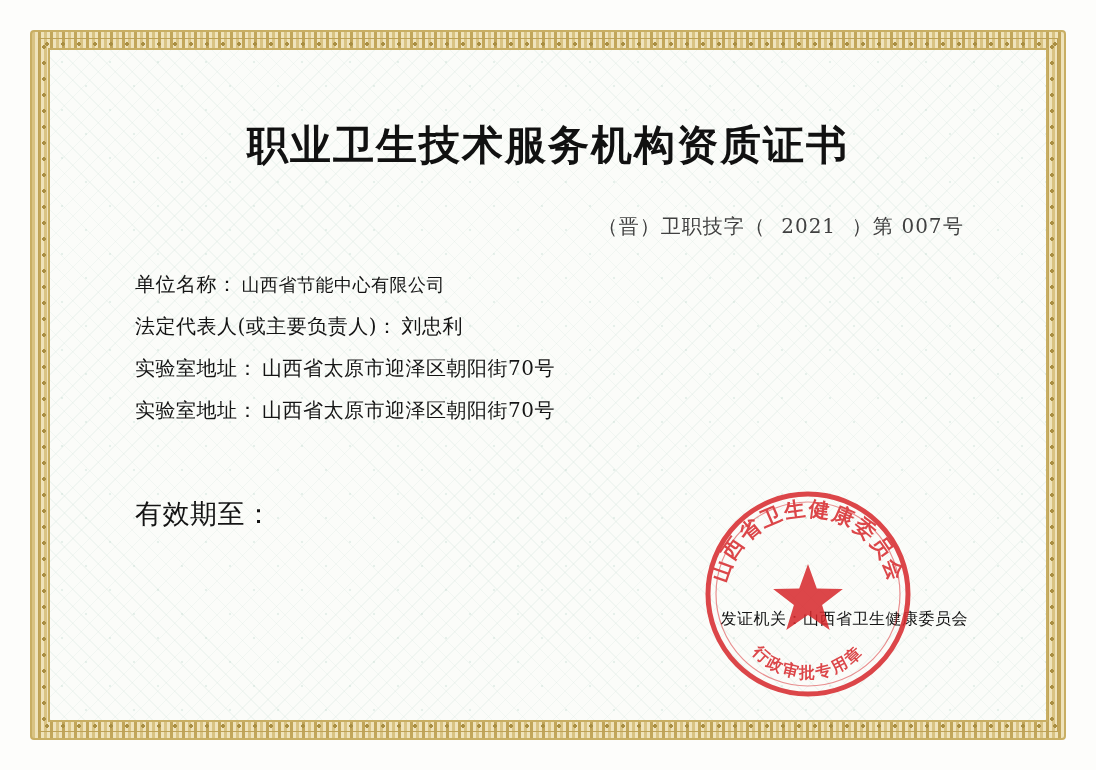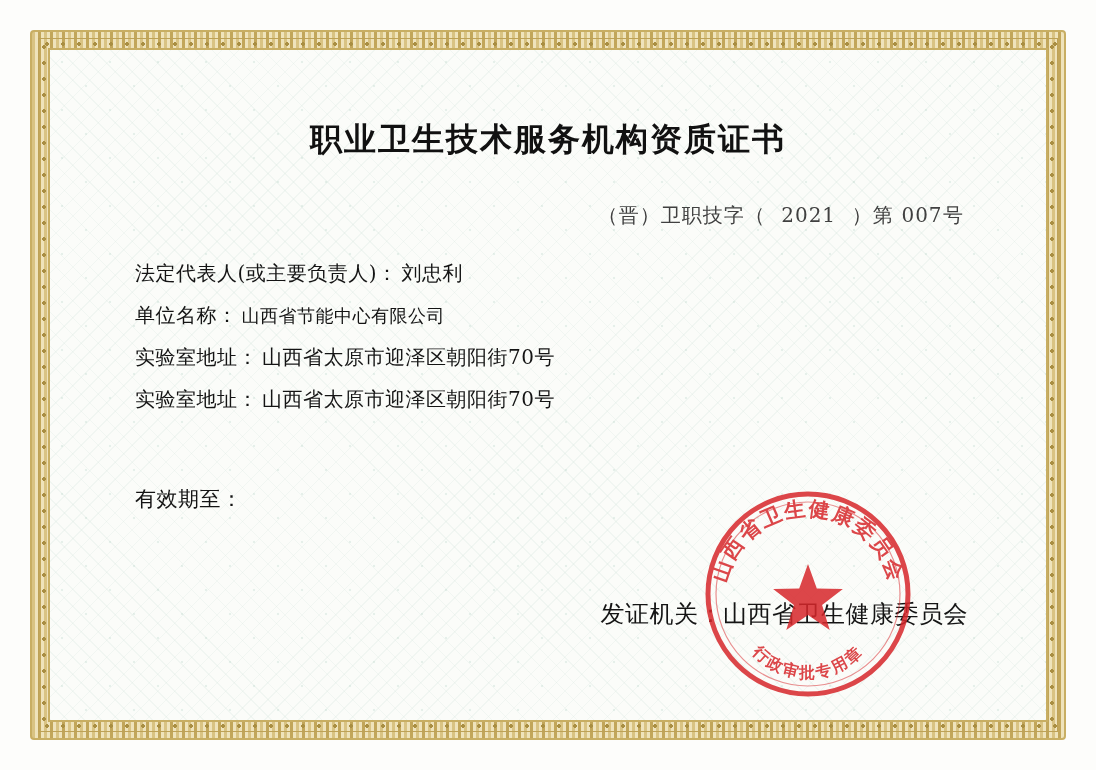--- a/index.html
+++ b/index.html
@@ -111,21 +111,21 @@
     right: 60px;
     bottom: 58px;
     font-family: "DejaVu Sans", "Liberation Sans", sans-serif;
     color: #1a1a1a;
   }
 
   .doc-title {
     text-align: center;
     font-family: "DejaVu Serif", "Liberation Serif", serif;
     font-weight: bold;
-    font-size: 32px;
+    font-size: 41px;
     letter-spacing: 2px;
     color: #111;
     margin-top: 60px;
   }
 
   .doc-number {
     margin-top: 40px;
     text-align: right;
     padding-right: 72px;
     font-size: 20px;
@@ -159,34 +159,34 @@
     color: #141414;
     margin-left: 4px;
   }
   .field-value.small {
     font-size: 18px;
   }
 
   .validity {
     margin-top: 76px;
     padding-left: 75px;
-    font-size: 21px;
+    font-size: 27px;
     font-family: "DejaVu Serif", "Liberation Serif", serif;
     display: flex;
     align-items: center;
     letter-spacing: 0.5px;
   }
 
   .issuer-block {
     position: absolute;
     right: 68px;
     bottom: 64px;
     text-align: right;
     font-family: "DejaVu Serif", "Liberation Serif", serif;
-    font-size: 24px;
+    font-size: 16px;
     letter-spacing: 0.5px;
     color: #141414;
   }
   .issuer-row {
     white-space: nowrap;
     margin-bottom: 18px;
   }
   .issue-date-row {
     white-space: nowrap;
   }
@@ -228,27 +228,27 @@
 
     <div class="doc-title">职业卫生技术服务机构资质证书</div>
 
     <div class="doc-number">
       <span>（晋）卫职技字（</span><span class="num-year">2021</span><span>）第</span>&nbsp;<span class="num-seq">007</span><span>号</span>
     </div>
 
     <div class="fields">
 
       <div class="field-row">
+        <span class="field-label">单位名称：</span>
+        <span class="field-value small">山西省节能中心有限公司</span>
+      </div>
+
+      <div class="field-row">
         <span class="field-label">法定代表人(或主要负责人)：</span>
         <span class="field-value">刘忠利</span>
-      </div>
-
-      <div class="field-row">
-        <span class="field-label">单位名称：</span>
-        <span class="field-value small">山西省节能中心有限公司</span>
       </div>
 
       <div class="field-row">
         <span class="field-label">实验室地址：</span>
         <span class="field-value">山西省太原市迎泽区朝阳街70号</span>
       </div>
 
       <div class="field-row">
         <span class="field-label">实验室地址：</span>
         <span class="field-value">山西省太原市迎泽区朝阳街70号</span>

